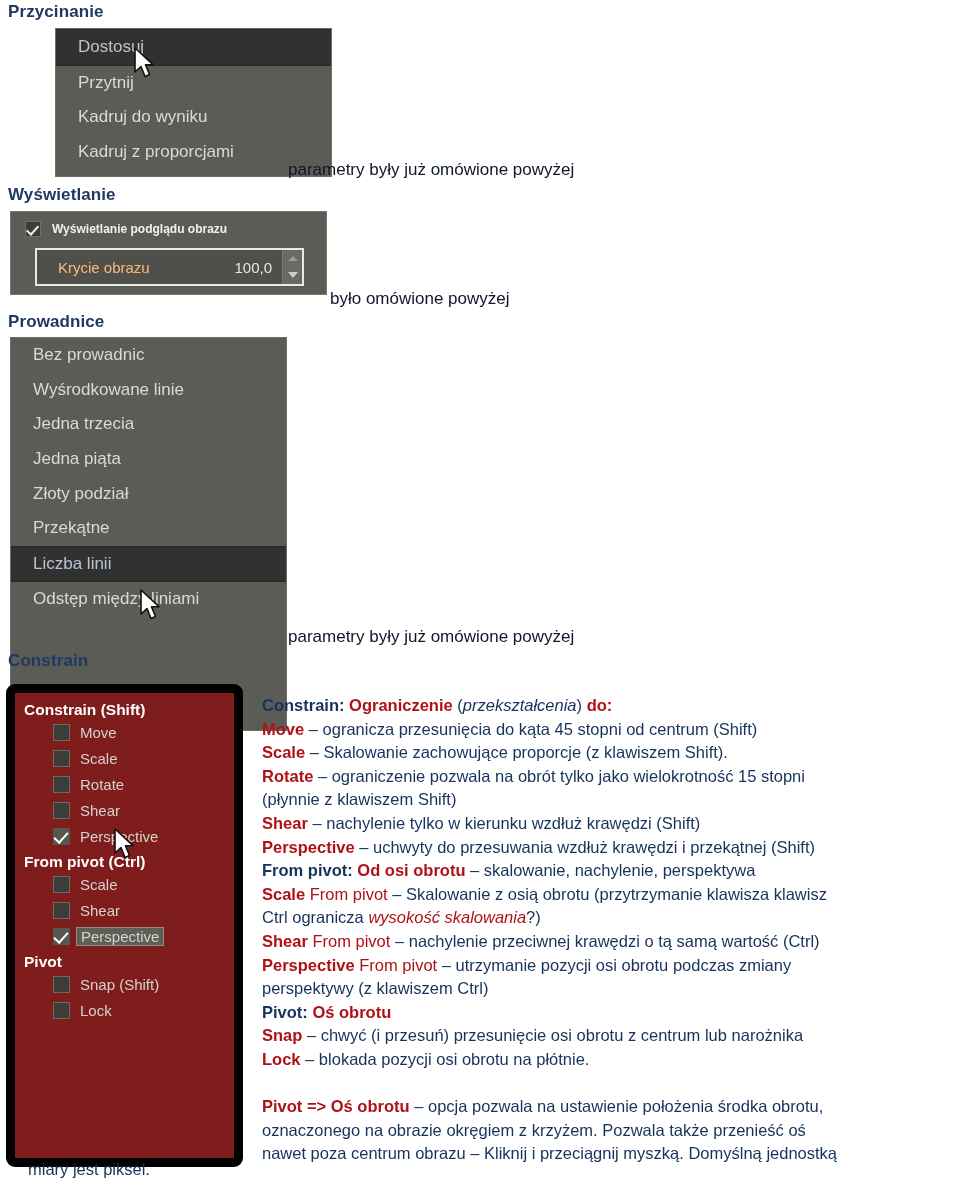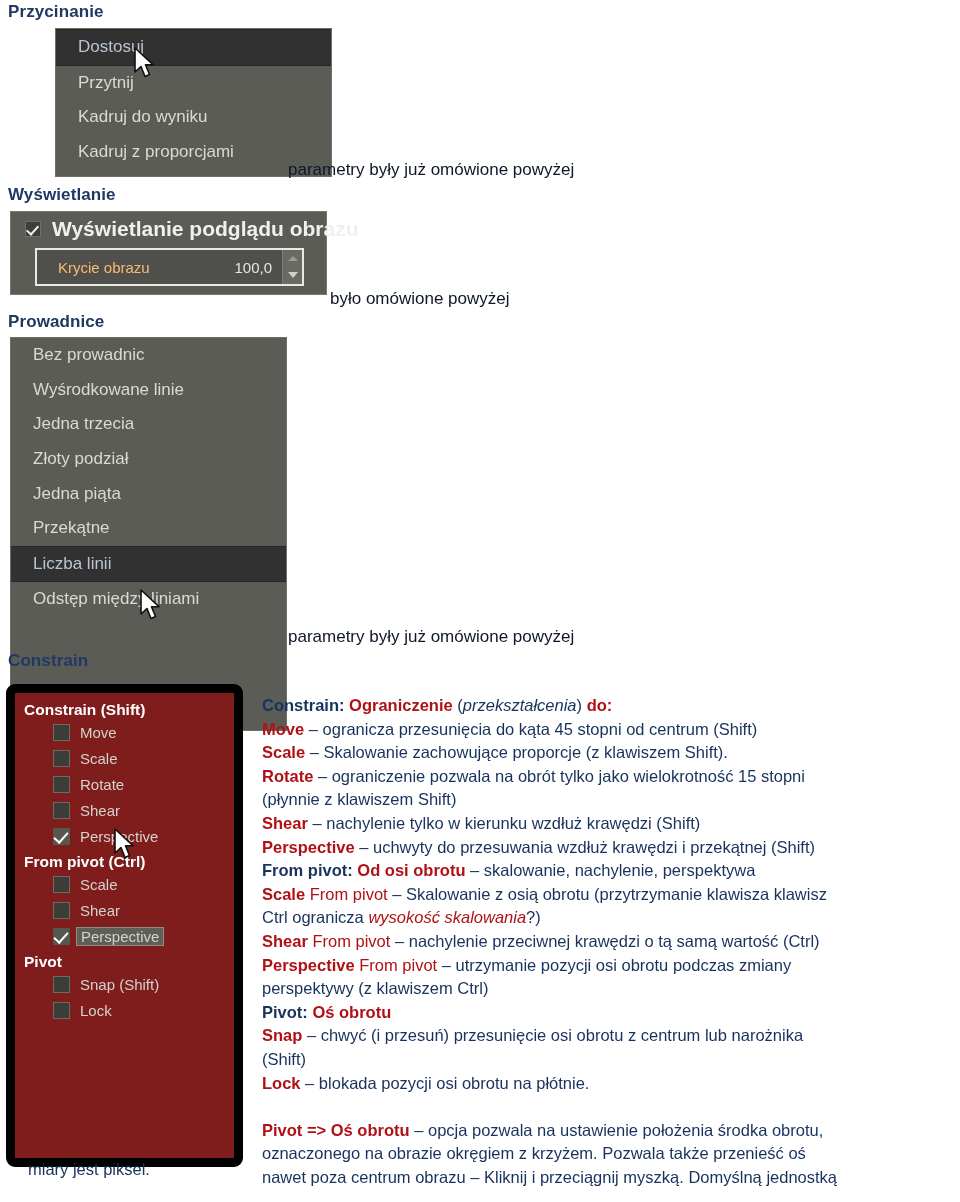--- a/index.html
+++ b/index.html
@@ -60,21 +60,21 @@
     flex:0 0 auto;
   }
   .chkbox.on::after{
     content:"";
     position:absolute;left:3px;top:1px;
     width:5px;height:10px;
     border:solid #f2f2ef;
     border-width:0 2px 2px 0;
     transform:rotate(42deg);
   }
-  .chk-label{color:#f0f0ec;font-size:21px;font-weight:bold;white-space:nowrap;}
+  .chk-label{color:#f0f0ec;font-size:12px;font-weight:bold;white-space:nowrap;}
 
   .spin{
     background:#4f4f4b;
     border:2px solid #e9e9e4;
     box-sizing:border-box;
     display:flex;align-items:center;
     position:relative;
   }
   .spin-label{color:#fdba74;font-size:15px;padding-left:21px;flex:1 1 auto;white-space:nowrap;}
   .spin-val{color:#e5e5e5;font-size:15px;padding-right:10px;white-space:nowrap;}
@@ -180,22 +180,22 @@
 </div>
 
 <div class="abs note" style="left:330px;top:289px;">było omówione powyżej</div>
 
 <div class="abs sec-head" style="left:8px;top:312px;">Prowadnice</div>
 
 <div class="abs panel" style="left:10px;top:337px;width:277px;height:394px;">
   <div class="menu-row">Bez prowadnic</div>
   <div class="menu-row">Wyśrodkowane linie</div>
   <div class="menu-row">Jedna trzecia</div>
+  <div class="menu-row">Jedna piąta</div>
   <div class="menu-row">Złoty podział</div>
-  <div class="menu-row">Jedna piąta</div>
   <div class="menu-row">Przekątne</div>
   <div class="menu-row sel">Liczba linii</div>
   <div class="menu-row">Odstęp między liniami</div>
 </div>
 
 <svg class="abs cursor" style="left:138px;top:588px;" width="26" height="34" viewBox="0 0 26 34">
   <path d="M3 2 L3 26 L9 20.5 L13 30.5 L17.5 28.5 L13.5 18.8 L21 18.6 Z" fill="#ffffff" stroke="#111111" stroke-width="1.6" stroke-linejoin="round"></path>
 </svg>
 
 <div class="abs note" style="left:288px;top:627px;">parametry były już omówione powyżej</div>
@@ -264,21 +264,20 @@
   <p><span class="r">Shear</span><span> – nachylenie tylko w kierunku wzdłuż krawędzi (Shift)</span></p>
   <p><span class="r">Perspective</span><span> – uchwyty do przesuwania wzdłuż krawędzi i przekątnej (Shift)</span></p>
   <p><span class="b">From pivot: </span><span class="r"> Od osi obrotu</span><span> – skalowanie, nachylenie, perspektywa</span></p>
   <p><span class="r">Scale</span><span class="rn"> From pivot</span><span> – Skalowanie z osią obrotu (przytrzymanie klawisza klawisz</span></p>
   <p><span>Ctrl ogranicza </span><span class="ri">wysokość skalowania</span><span>?)</span></p>
   <p><span class="r">Shear</span><span class="rn"> From pivot</span><span> – nachylenie przeciwnej krawędzi o tą samą wartość (Ctrl)</span></p>
   <p><span class="r">Perspective</span><span class="rn"> From pivot</span><span> – utrzymanie pozycji osi obrotu podczas zmiany</span></p>
   <p>perspektywy (z klawiszem Ctrl)</p>
   <p><span class="b">Pivot: </span><span class="r"> Oś obrotu</span></p>
   <p><span class="r">Snap</span><span> – chwyć (i przesuń) przesunięcie osi obrotu z centrum lub narożnika</span></p>
-  <p>(Shift)</p>
   <p><span class="r">Lock</span><span> – blokada pozycji osi obrotu na płótnie.</span></p>
   <div class="gap"></div>
   <p><span class="r">Pivot =&gt; Oś obrotu</span><span> – opcja pozwala na ustawienie położenia środka obrotu,</span></p>
   <p>oznaczonego na obrazie okręgiem z krzyżem. Pozwala także przenieść oś</p>
   <p>nawet poza centrum obrazu – Kliknij i przeciągnij myszką. Domyślną jednostką</p>
 </div>
 
 <div class="tail">miary jest piksel.</div>
 
 </body></html>

